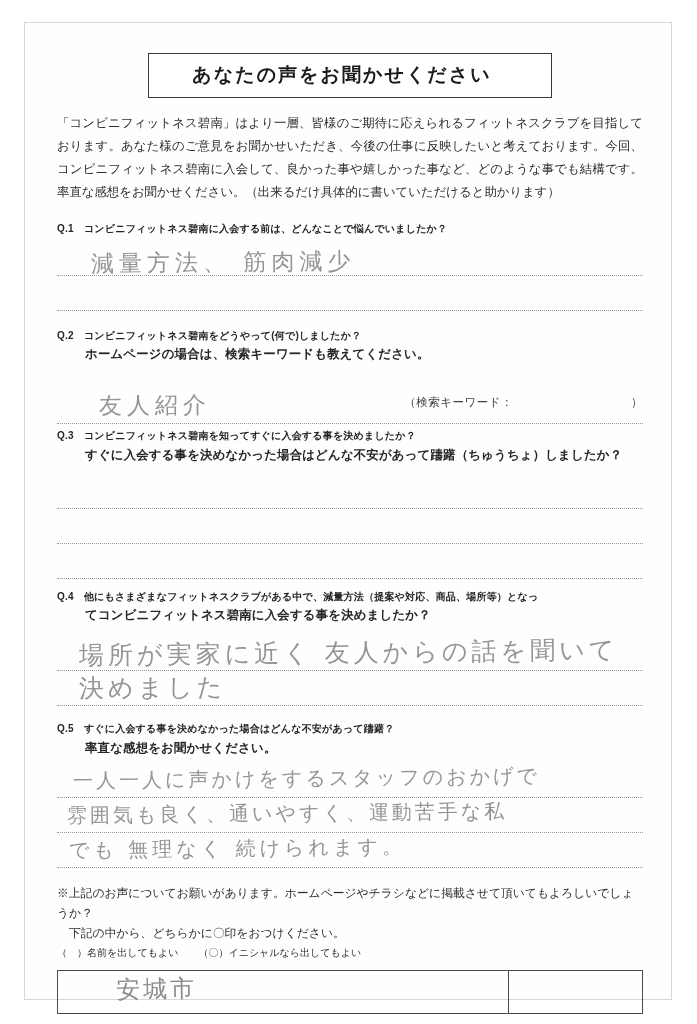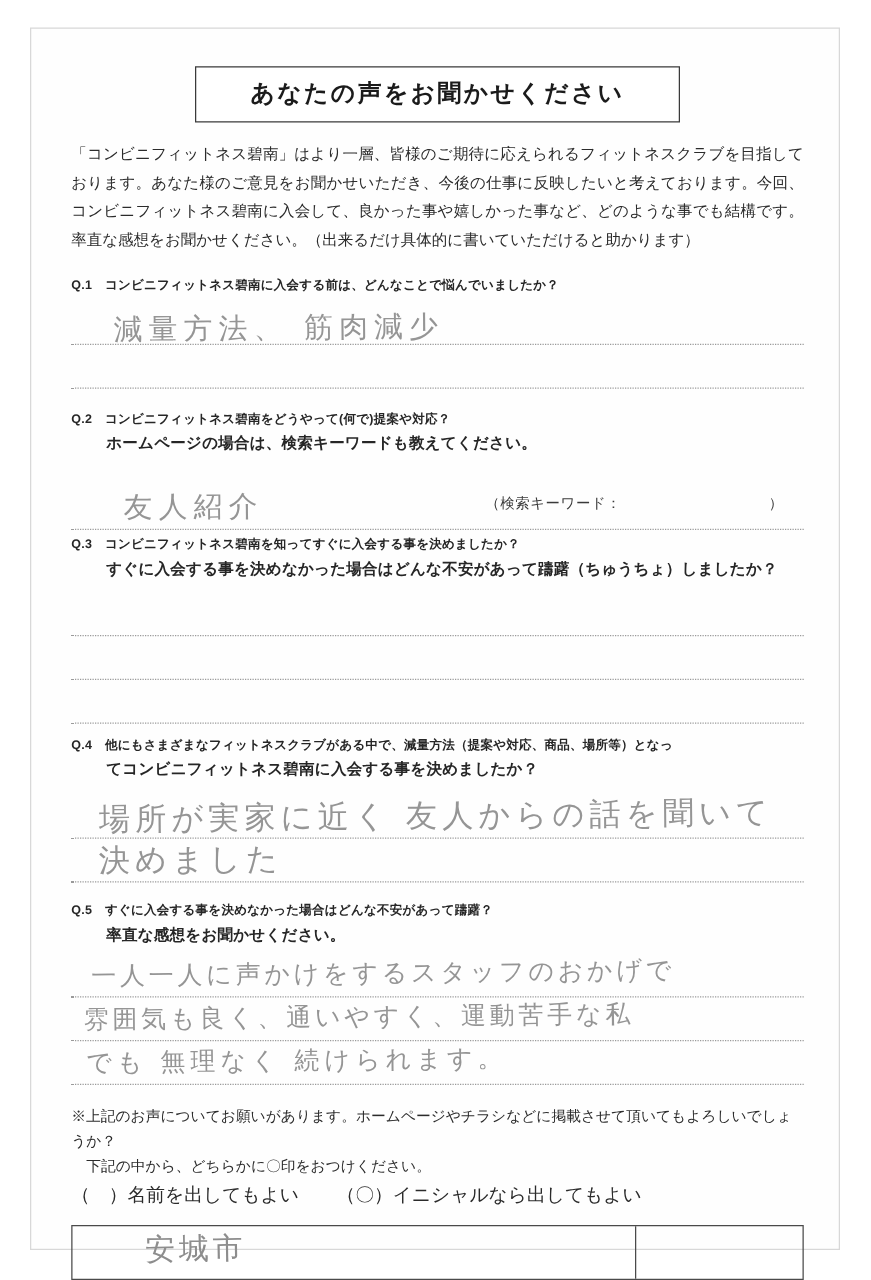--- a/index.html
+++ b/index.html
@@ -30,21 +30,21 @@
   .inner {
     position: absolute;
     left: 32px;
     top: 22px;
     width: 586px;
   }
   
   .title-box {
     border: 1px solid #3a3a3a;
     text-align: center;
-    padding: 8px 0 9px 0;
+    padding: 8px 16px 9px 0;
     margin: 8px auto 14px auto;
     width: 386px;
     background: #ffffff;
   }
   .title-box .title-text {
     font-size: 19px;
     font-weight: bold;
     letter-spacing: 2px;
     color: #1b1b1b;
   }
@@ -108,21 +108,21 @@
   .hand.small {
     font-size: 20px;
     letter-spacing: 3px;
   }
   .hand.big {
     font-size: 25px;
     letter-spacing: 4px;
   }
   .kw {
     position: absolute;
-    right: 16px;
+    right: 0;
     top: -28px;
     font-size: 11.5px;
     color: #3a3a3a;
     letter-spacing: 0.5px;
   }
   .kw .kw-line {
     display: inline-block;
     width: 118px;
     border-bottom: 0px solid #8a8a8a;
   }
@@ -133,21 +133,21 @@
     color: #2b2b2b;
     margin-top: 6px;
   }
   .note-2 {
     font-size: 11.8px;
     line-height: 1.7;
     color: #2b2b2b;
     padding-left: 12px;
   }
   .note-3 {
-    font-size: 15px;
+    font-size: 10px;
     line-height: 1.9;
     color: #2b2b2b;
   }
   
   .addr {
     margin-top: 8px;
     border: 1px solid #4a4a4a;
     height: 44px;
     position: relative;
     box-sizing: border-box;
@@ -187,21 +187,21 @@
       <div class="q-block">
         <div class="q-line">Q.1　コンビニフィットネス碧南に入会する前は、どんなことで悩んでいましたか？</div>
         <div class="answer-area" style="height:78px;">
           <div class="rule" style="position:absolute;left:0;right:0;top:38px;"></div>
           <div class="rule" style="position:absolute;left:0;right:0;top:73px;"></div>
           <div class="hand" style="left:34px;top:10px;">減量方法、 筋肉減少</div>
         </div>
       </div>
 
       <div class="q-block" style="margin-top:12px;">
-        <div class="q-line">Q.2　コンビニフィットネス碧南をどうやって(何で)提案や対応？</div>
+        <div class="q-line">Q.2　コンビニフィットネス碧南をどうやって(何で)しましたか？</div>
         <div class="q-sub">ホームページの場合は、検索キーワードも教えてください。</div>
         <div class="answer-area" style="height:64px;">
           <div class="rule" style="position:absolute;left:0;right:0;top:58px;"></div>
           <div class="hand" style="left:42px;top:25px;">友人紹介</div>
           <div class="kw" style="top:30px;">
             <span>（検索キーワード：</span><span class="kw-line"></span><span>）</span>
           </div>
         </div>
       </div>
 

